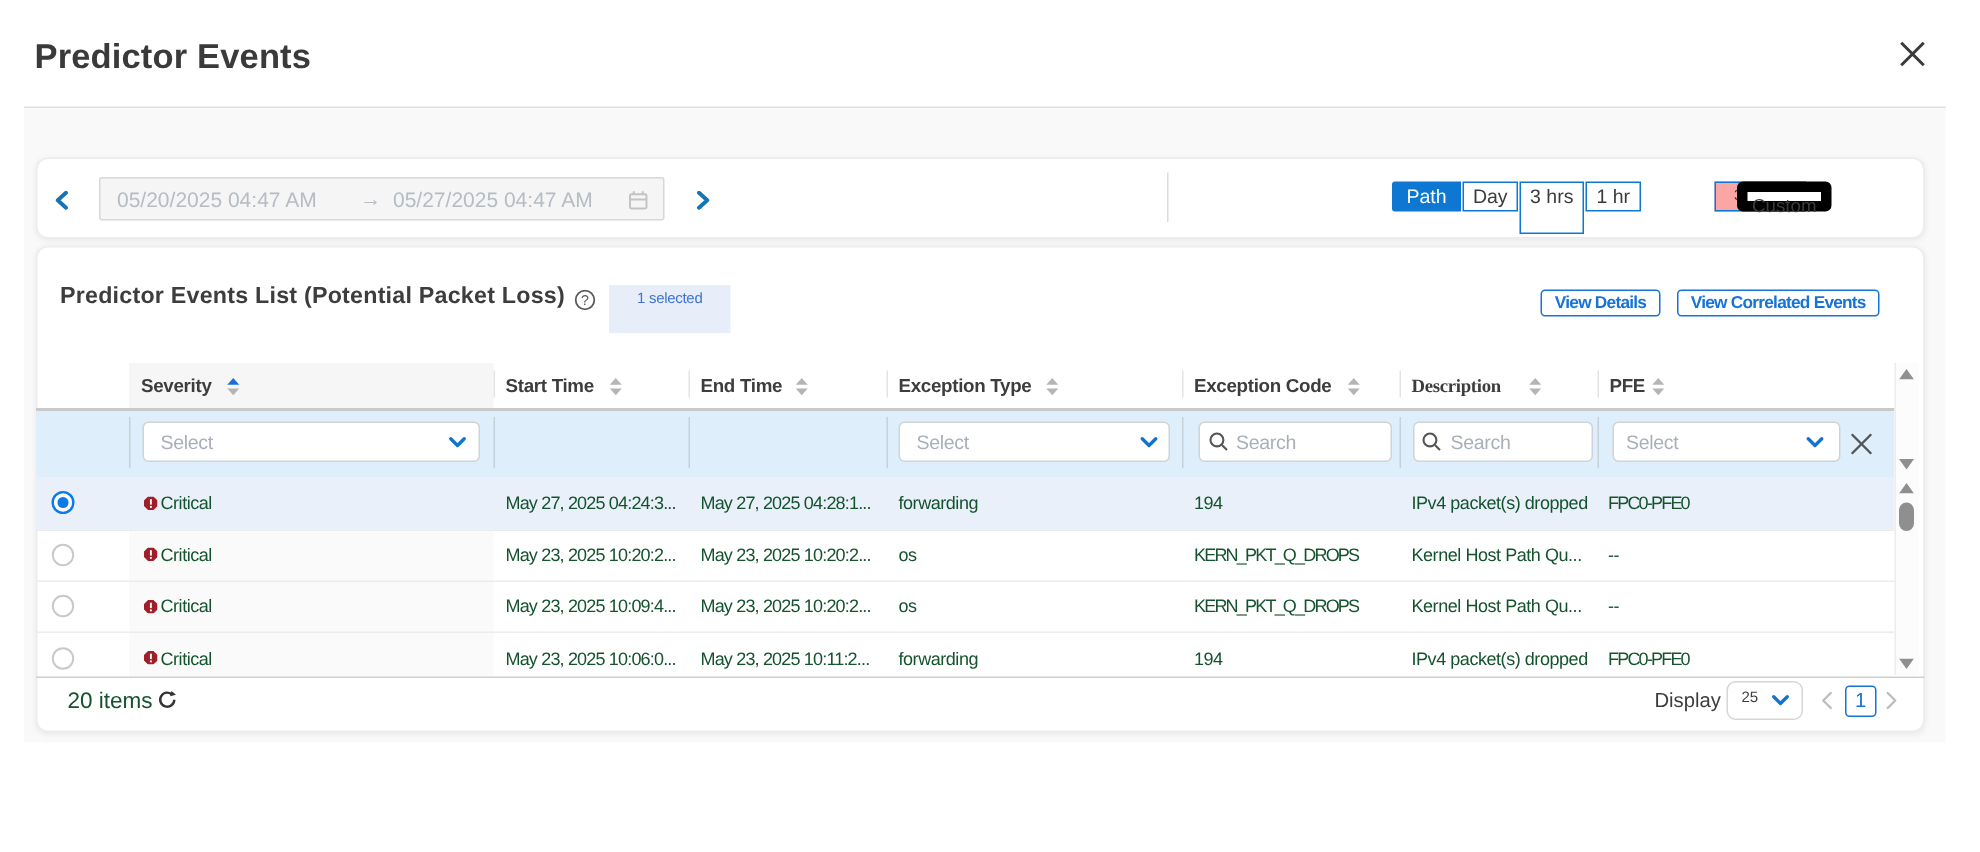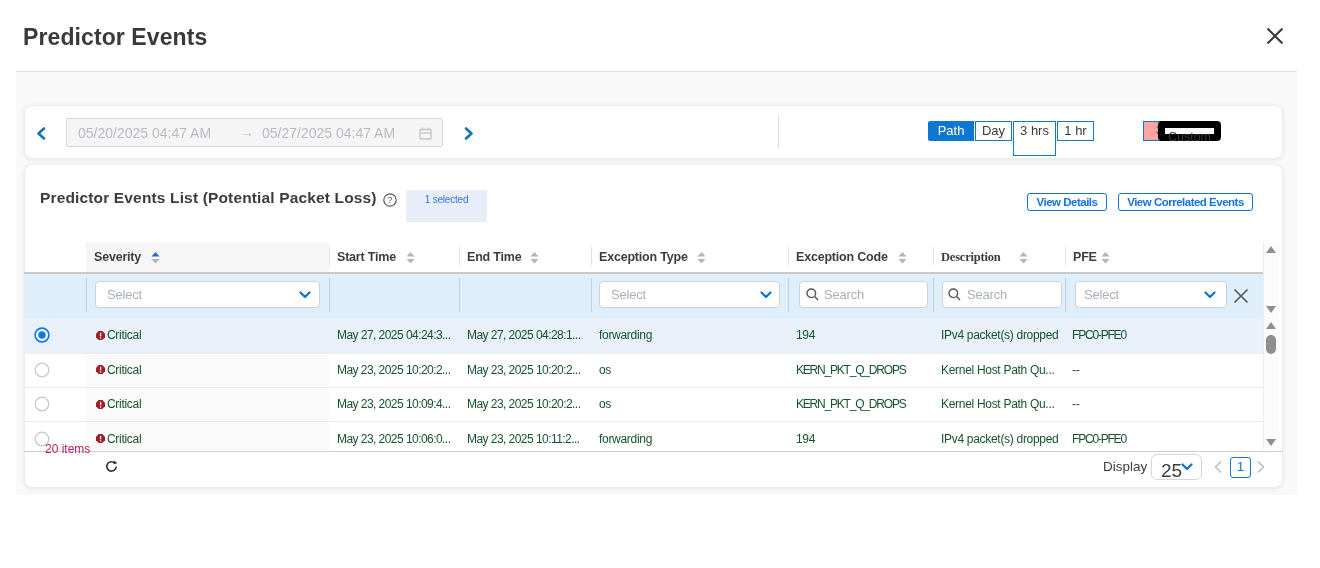--- a/index.html
+++ b/index.html
@@ -242,29 +242,29 @@
 <svg class="abs" style="left:1266px; top:322px;" width="10" height="7" viewBox="0 0 10 7">
     <path d="M5 0 L10 7 L0 7 Z" fill="#8f8f8f"></path>
   </svg>
 <div class="abs" style="left:1266px; top:335px; width:10px; height:19px; background:#8f8f8f; border-radius:5px;"></div>
 <svg class="abs" style="left:1266px; top:439px;" width="10" height="7" viewBox="0 0 10 7">
     <path d="M5 7 L0 0 L10 0 Z" fill="#8f8f8f"></path>
   </svg>
 
 <div class="abs" style="left:24px; top:450.5px; width:1259px; height:1.5px; background:#cfcfcf;"></div>
 
-<div class="txt" style="left:45px; top:442px; font-size:12px; color:#be185d;">20 items</div>
+<div class="txt" style="left:45px; top:459px; font-size:15px; color:#14532d;">20 items</div>
 <svg class="abs" style="left:105px; top:460px;" width="13" height="13" viewBox="0 0 13 13">
   <path d="M11.2 6.5 A4.7 4.7 0 1 1 9.9 3.2" fill="none" stroke="#333" stroke-width="1.6"></path>
   <path d="M9.3 0.6 L12.3 3.2 L8.4 4.2 Z" fill="#333"></path>
 </svg>
 
 <div class="txt" style="left:1103px; top:459px; font-size:13.5px; color:#3d3d3d;">Display</div>
 <div class="abs" style="left:1151px; top:454px; width:51px; height:26px; background:#fff; border:1px solid #d6d6d6; border-radius:6px;"></div>
-<div class="txt" style="left:1161px; top:460px; font-size:19px; color:#3d3d3d;">25</div>
+<div class="txt" style="left:1161px; top:460px; font-size:10px; color:#3d3d3d;">25</div>
 <svg class="abs" style="left:1181px; top:463px;" width="12" height="8" viewBox="0 0 12 8">
     <path d="M1.5 1.5 L6 6 L10.5 1.5" stroke="#1173d0" stroke-width="2.2" fill="none" stroke-linecap="round" stroke-linejoin="round"></path>
   </svg>
 <svg class="abs" style="left:1214px; top:461px;" width="8" height="12" viewBox="0 0 8 12">
     <path d="M6.5 1 L1.5 6 L6.5 11" stroke="#bdbdbd" stroke-width="1.6" fill="none" stroke-linecap="round" stroke-linejoin="round"></path>
   </svg>
 <div class="abs" style="left:1230px; top:457px; width:21px; height:21px; border:1.5px solid #1673d8; border-radius:3px; color:#1673d8; font-size:13.5px; text-align:center; line-height:18px;">1</div>
 <svg class="abs" style="left:1257px; top:461px;" width="8" height="12" viewBox="0 0 8 12">
     <path d="M1.5 1 L6.5 6 L1.5 11" stroke="#bdbdbd" stroke-width="1.6" fill="none" stroke-linecap="round" stroke-linejoin="round"></path>
   </svg>

